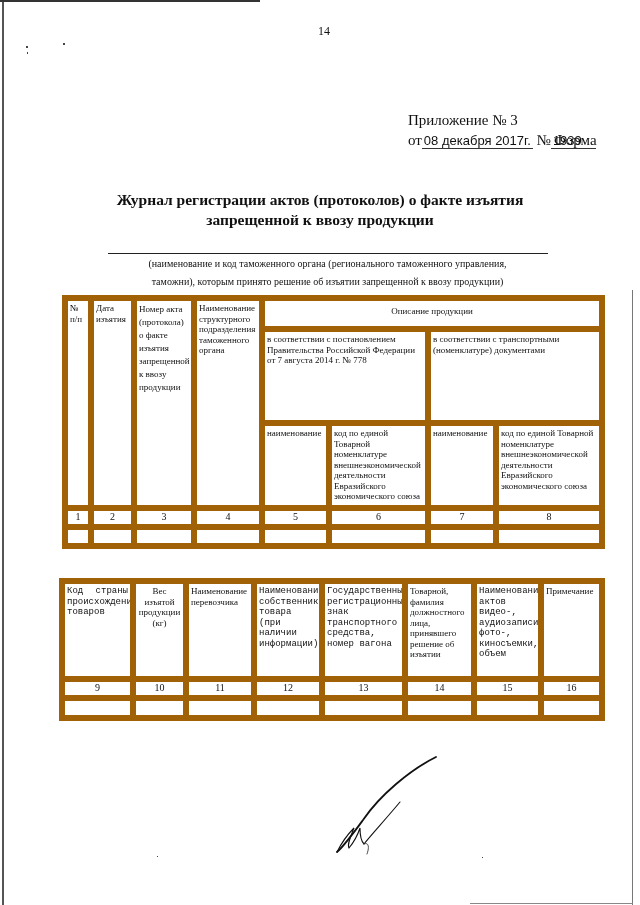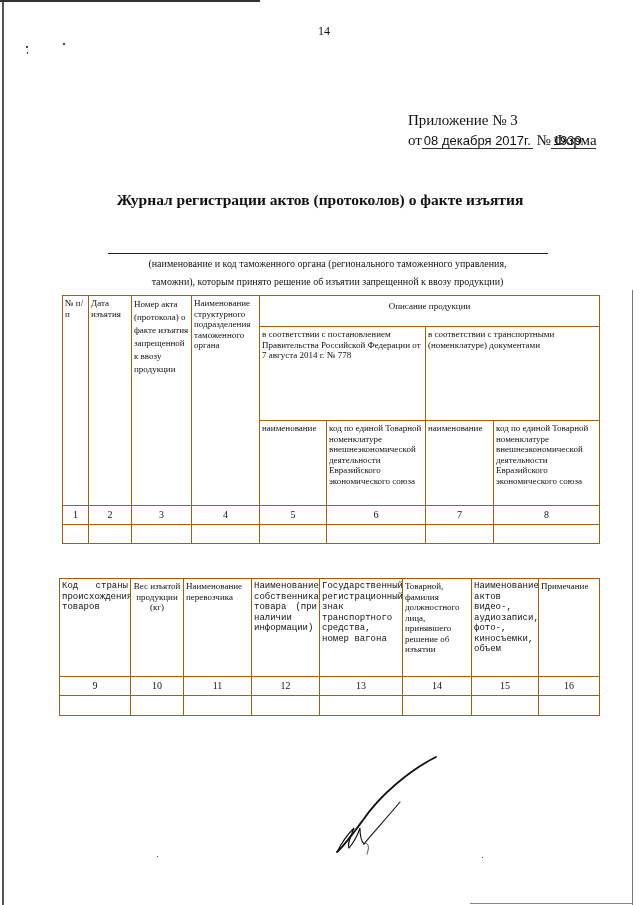--- a/index.html
+++ b/index.html
@@ -16,21 +16,21 @@
   .page-number { left:318px; top:24px; font-size:12px; }
   .appendix { left:408px; top:62px; font-size:15px; line-height:20px;margin-top:48px; }
   .appendix .u { font-family:Liberation Sans, sans-serif; font-size:13px; border-bottom:1px solid #333; padding:0 2px; }
   .form-label { left:554px; top:132px; font-size:15px; }
   .title { left:60px; width:520px; top:190px; text-align:center; font-weight:bold; font-size:15.5px; line-height:20px; }
   .rule { left:108px; top:253px; width:440px; height:1px; background:#222; }
   .subtitle { left:60px; width:535px; top:255px; text-align:center; font-size:10px; line-height:18px; }
   .dot { position:absolute; width:2px; height:2px; background:#444; }
 
   table.grid { position:absolute; border-collapse:collapse; table-layout:fixed; }
-  table.grid td { border:1px solid #a16207; font-size:9px; line-height:10.5px; vertical-align:top; padding:2px 2px; overflow:hidden; }
+  table.grid td { border:6px solid #a16207; font-size:9px; line-height:10.5px; vertical-align:top; padding:2px 2px; overflow:hidden; }
   table.grid td.num { text-align:center; vertical-align:middle; font-size:10px; padding:0; }
   table.grid td.center { text-align:center; }
   table.grid td.justify { text-align:justify;font-family:Liberation Mono, monospace; }
   #t1 { left:62px; top:295px; width:537px; }
   #t2 { left:59px; top:578px; width:540px; }
   .signature { position:absolute; left:330px; top:750px; }
 </style>
 </head>
 <body>
 
@@ -52,20 +52,21 @@
   <div>
     <span>от</span><span class="u">08 декабря 2017г.</span>
     <span>№</span><span class="u" style="padding-right:14px;">1939</span>
   </div>
 </div>
 
 <div class="abs form-label">Форма</div>
 
 <div class="abs title">
   <div>Журнал регистрации актов (протоколов) о факте изъятия</div>
+  <div>запрещенной к ввозу продукции</div>
 </div>
 
 <div class="abs rule"></div>
 <div class="abs subtitle">
   <div>(наименование и код таможенного органа (регионального таможенного управления,</div>
   <div>таможни), которым принято решение об изъятии запрещенной к ввозу продукции)</div>
 </div>
 
 <table class="grid" id="t1">
   <colgroup>

